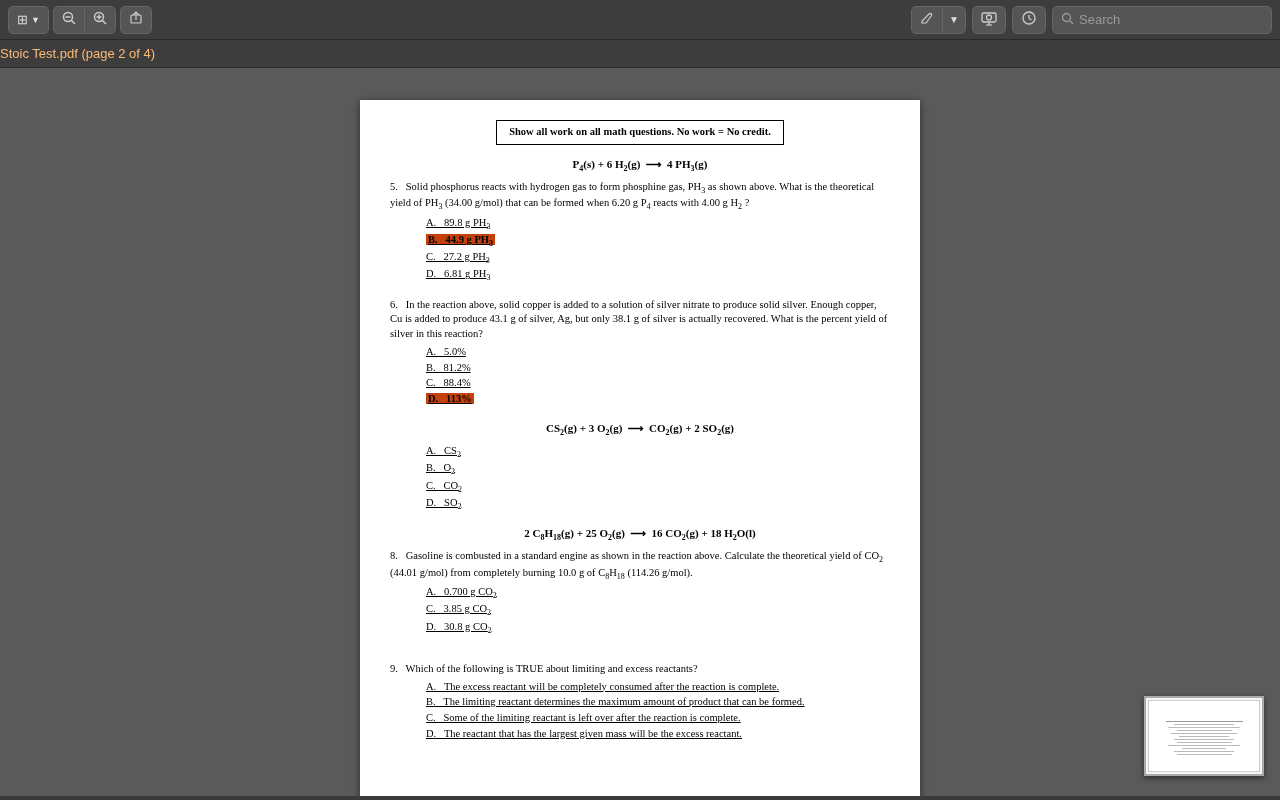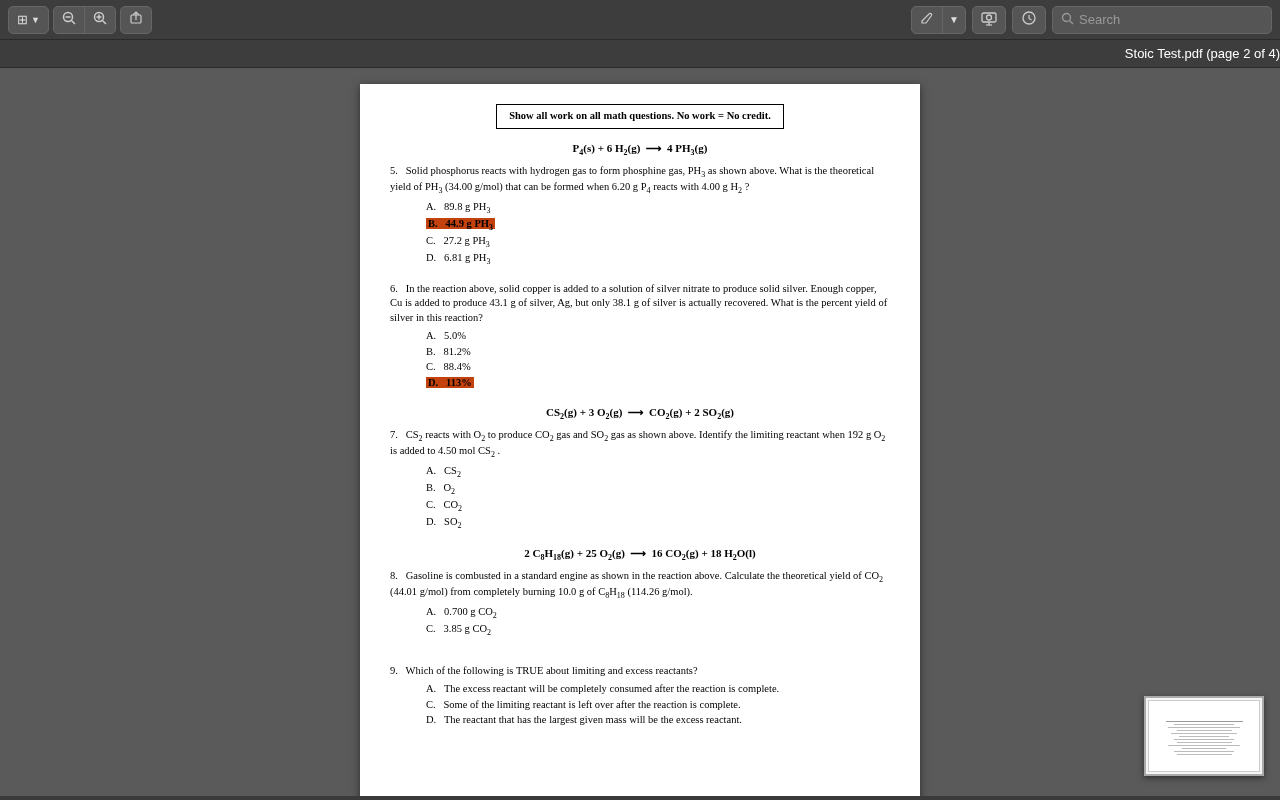--- a/index.html
+++ b/index.html
@@ -120,35 +120,35 @@
       color: #ffffff;
       font-size: 13px;
       outline: none;
       width: 100%;
     }
     .search-box input::placeholder { color: #999; }
 
     
     .title-bar {
       background: #3d3d3d;
-      text-align: right;
+      text-align: left;
       padding: 6px 0;
-      color: #ffffff;
+      color: #fdba74;
       font-size: 13px;
       border-bottom: 1px solid #2a2a2a;
     }
 
     
     .main-area {
       display: flex;
       height: calc(800px - 40px - 32px);
       background: #5a5a5a;
       justify-content: center;
       overflow-y: auto;
-      padding: 16px 0;
+      padding: 32px 0;
       position: relative;
     }
 
     
     .pdf-page {
       background: #fff;
       width: 560px;
       min-height: 720px;
       padding: 20px 30px;
       font-family: "Times New Roman", Times, serif;
@@ -182,20 +182,21 @@
       margin-bottom: 14px;
     }
 
     .question-number {
       margin-bottom: 3px;
     }
 
     .choices {
       margin-left: 36px;
       margin-top: 3px;
+      text-decoration: underline;
     }
 
     .choice-row {
       margin-bottom: 1px;
     }
 
     .highlight-yellow-b {
       background-color: #c2410c;
       padding: 0 2px;
     }
@@ -367,52 +368,51 @@
         <div class="choice-row">B. &nbsp; 81.2%</div>
         <div class="choice-row">C. &nbsp; 88.4%</div>
         <div class="choice-row"><span class="highlight-yellow-b"><b>D. &nbsp; 113%</b></span></div>
       </div>
     </div>
 
     <div class="question-block">
       <div class="reaction-line bold">
         <b>CS<sub>2</sub>(g)  +  3 O<sub>2</sub>(g) &nbsp;⟶&nbsp; CO<sub>2</sub>(g)  +  2 SO<sub>2</sub>(g)</b>
       </div>
-      <div class="question-number">
-        7. &nbsp; CS<sub>2</sub> reacts with O<sub>2</sub> to produce CO<sub>2</sub> gas and SO<sub>2</sub> gas as shown above.  Identify the limiting reactant when 192 g O<sub>2</sub> is added to 4.50 mol CS<sub>2</sub> .
-      </div>
       <div class="choices">
         <div class="choice-row">A. &nbsp; CS<sub>2</sub></div>
         <div class="choice-row">B. &nbsp; O<sub>2</sub></div>
         <div class="choice-row">C. &nbsp; CO<sub>2</sub></div>
         <div class="choice-row">D. &nbsp; SO<sub>2</sub></div>
       </div>
     </div>
 
     <div class="question-block">
       <div class="reaction-line bold">
         <b>2 C<sub>8</sub>H<sub>18</sub>(g)  +  25 O<sub>2</sub>(g) &nbsp;⟶&nbsp; 16 CO<sub>2</sub>(g)  +  18 H<sub>2</sub>O(l)</b>
       </div>
       <div class="question-number">
         8. &nbsp; Gasoline is combusted in a standard engine as shown in the reaction above. Calculate the theoretical yield of CO<sub>2</sub> (44.01 g/mol) from completely burning 10.0 g of C<sub>8</sub>H<sub>18</sub> (114.26 g/mol).
       </div>
       <div class="choices">
         <div class="choice-row">A. &nbsp; 0.700 g CO<sub>2</sub></div>
         <div class="choice-row">C. &nbsp; 3.85 g CO<sub>2</sub></div>
+        <div class="choice-row">D. &nbsp; 30.8 g CO<sub>2</sub></div>
       </div>
     </div>
 
     <div style="height: 12px;"></div>
 
     <div class="question-block">
       <div class="question-number">
         9. &nbsp; Which of the following is TRUE about limiting and excess reactants?
       </div>
       <div class="choices">
         <div class="choice-row">A. &nbsp; The excess reactant will be completely consumed after the reaction is complete.</div>
+        <div class="choice-row">B. &nbsp; The limiting reactant determines the maximum amount of product that can be formed.</div>
         <div class="choice-row">C. &nbsp; Some of the limiting reactant is left over after the reaction is complete.</div>
         <div class="choice-row">D. &nbsp; The reactant that has the largest given mass will be the excess reactant.</div>
       </div>
     </div>
 
   </div>
 
   <div class="thumbnail-overlay">
     <div class="thumbnail-content">
       <div class="thumb-inner">

